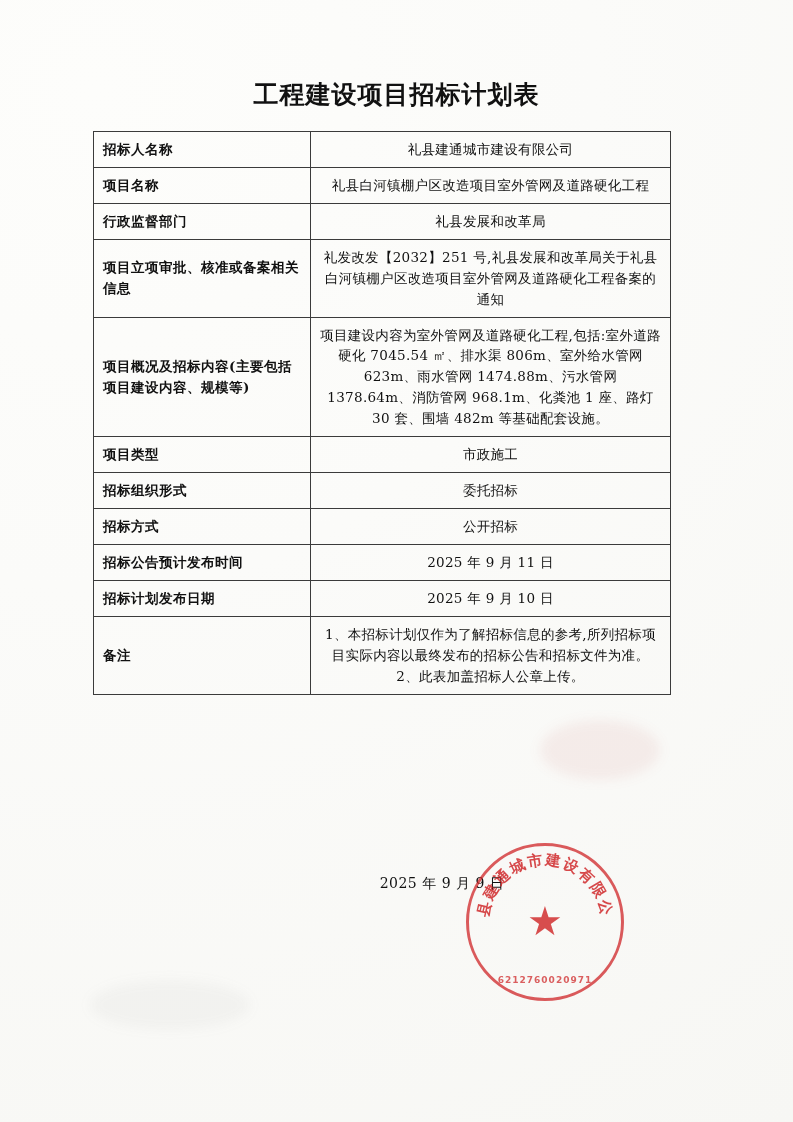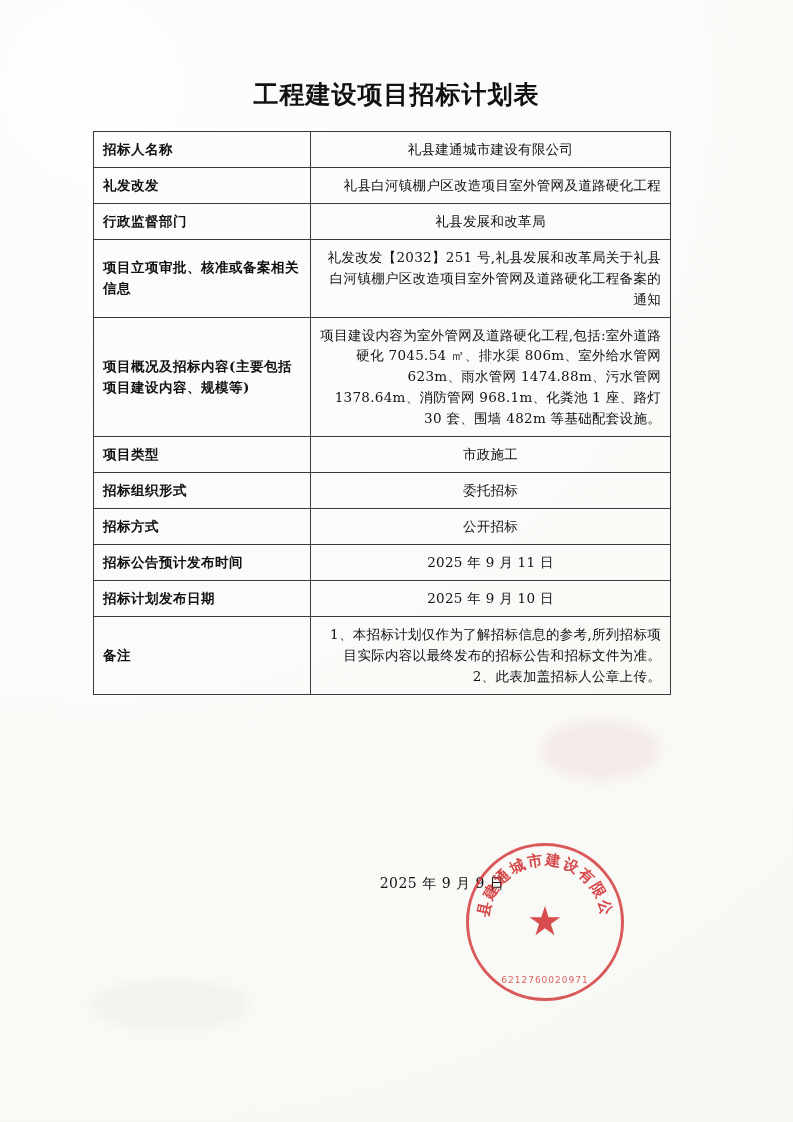--- a/index.html
+++ b/index.html
@@ -48,21 +48,21 @@
     line-height: 1.55;
     vertical-align: middle;
     font-family: "DejaVu Serif", serif;
   }
   td.label {
     width: 198px;
     font-weight: bold;
     letter-spacing: 0.5px;
   }
   td.value {
-    text-align: right;
+    text-align: center;
     letter-spacing: 0.3px;
   }
   td.value.center {
     text-align: center;
   }
   .sig-block {
     position: absolute;
     left: 93px;
     top: 875px;
     width: 578px;
@@ -120,20 +120,21 @@
   .stamp .code {
     position: absolute;
     left: 0;
     right: 0;
     bottom: 16px;
     text-align: center;
     color: rgba(205, 28, 30, 0.7);
     font-size: 9px;
     font-family: "DejaVu Sans", sans-serif;
     letter-spacing: 1px;
+    font-weight: bold;
   }
   
   .smudge {
     position: absolute;
     background: rgba(180, 60, 60, 0.07);
     border-radius: 50%;
     filter: blur(6px);
   }
 </style>
 </head>
@@ -146,21 +147,21 @@
 
   <div class="doc-title">工程建设项目招标计划表</div>
 
   <table class="main">
     <tbody>
       <tr>
         <td class="label">招标人名称</td>
         <td class="value center">礼县建通城市建设有限公司</td>
       </tr>
       <tr>
-        <td class="label">礼发改发</td>
+        <td class="label">项目名称</td>
         <td class="value">礼县白河镇棚户区改造项目室外管网及道路硬化工程</td>
       </tr>
       <tr>
         <td class="label">行政监督部门</td>
         <td class="value center">礼县发展和改革局</td>
       </tr>
       <tr>
         <td class="label">项目立项审批、核准或备案相关信息</td>
         <td class="value">礼发改发【2032】251 号,礼县发展和改革局关于礼县白河镇棚户区改造项目室外管网及道路硬化工程备案的通知</td>
       </tr>

